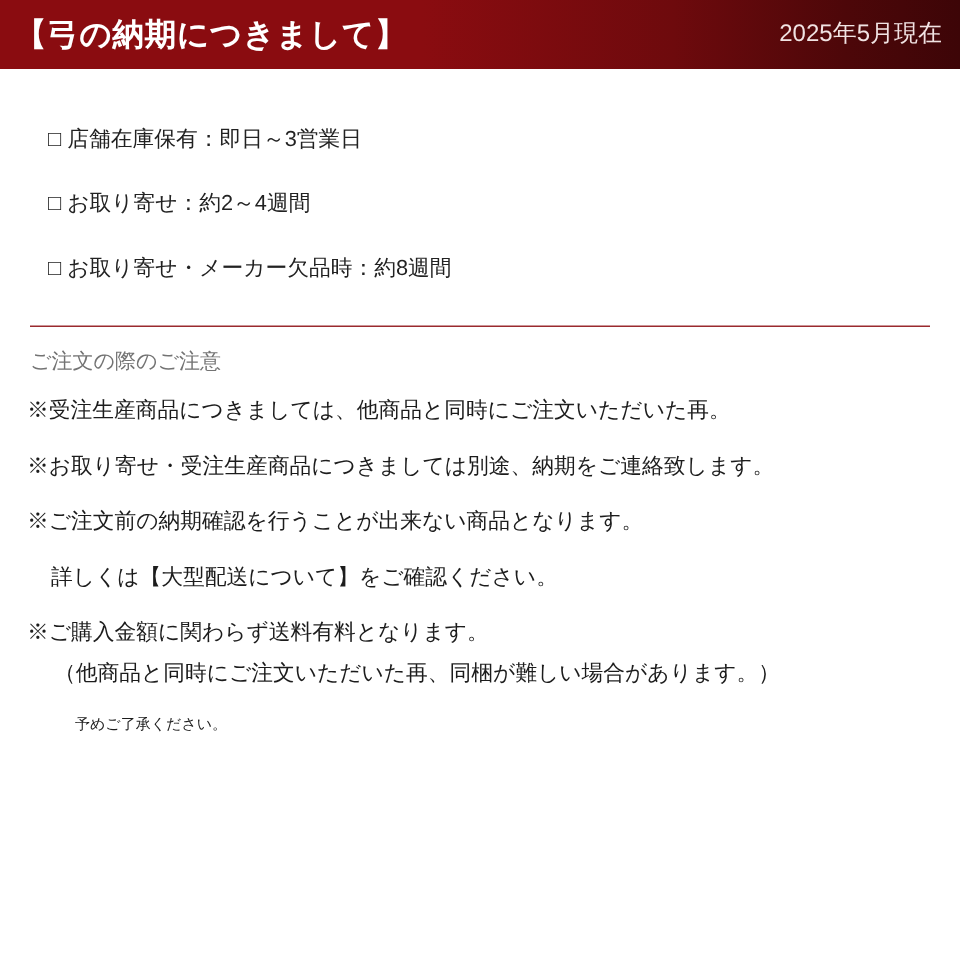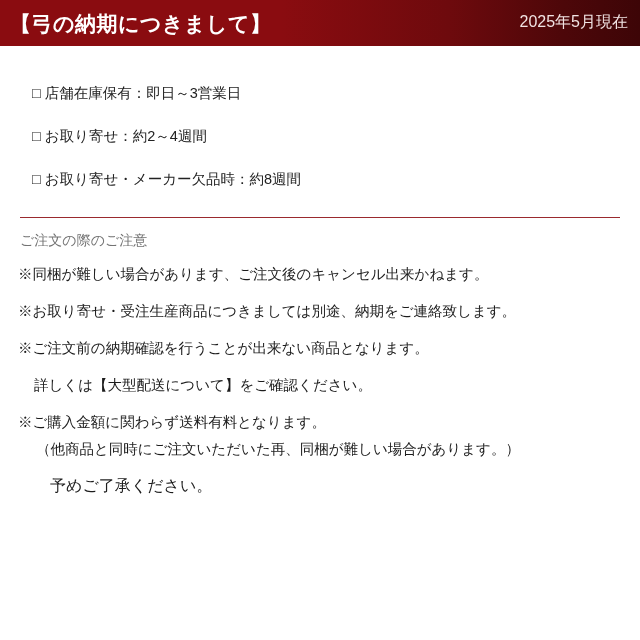--- a/index.html
+++ b/index.html
@@ -98,21 +98,21 @@
     color: #1c1c1c;
     line-height: 1.45;
     margin: 0 0 16px 0;
     padding-left: 16px;
     white-space: nowrap;
   }
   .note-sub.indent2 {
     padding-left: 18px;
   }
   .closing {
-    font-size: 16px;
+    font-size: 10px;
     color: #1c1c1c;
     padding-left: 32px;
     margin-top: 14px;
     white-space: nowrap;
   }
 </style>
 </head>
 <body>
 
 <div class="page">
@@ -128,21 +128,21 @@
       <li class="lead-item">□ 店舗在庫保有：即日～3営業日</li>
       <li class="lead-item">□ お取り寄せ：約2～4週間</li>
       <li class="lead-item">□ お取り寄せ・メーカー欠品時：約8週間</li>
     </ul>
 
     <hr class="divider">
 
     <div class="notice-heading">ご注文の際のご注意</div>
 
     <ul class="notes">
-      <li class="note">※同梱が難しい場合があります、ご注文後のキャンセル出来かねます。</li>
+      <li class="note">※受注生産商品につきましては、他商品と同時にご注文いただいた再。</li>
       <li class="note">※お取り寄せ・受注生産商品につきましては別途、納期をご連絡致します。</li>
       <li class="note">※ご注文前の納期確認を行うことが出来ない商品となります。</li>
       <li class="note-sub">詳しくは【大型配送について】をご確認ください。</li>
       <li class="note tight">※ご購入金額に関わらず送料有料となります。</li>
       <li class="note-sub indent2">（他商品と同時にご注文いただいた再、同梱が難しい場合があります。）</li>
     </ul>
 
     <div class="closing">予めご了承ください。</div>
 
   </div>

